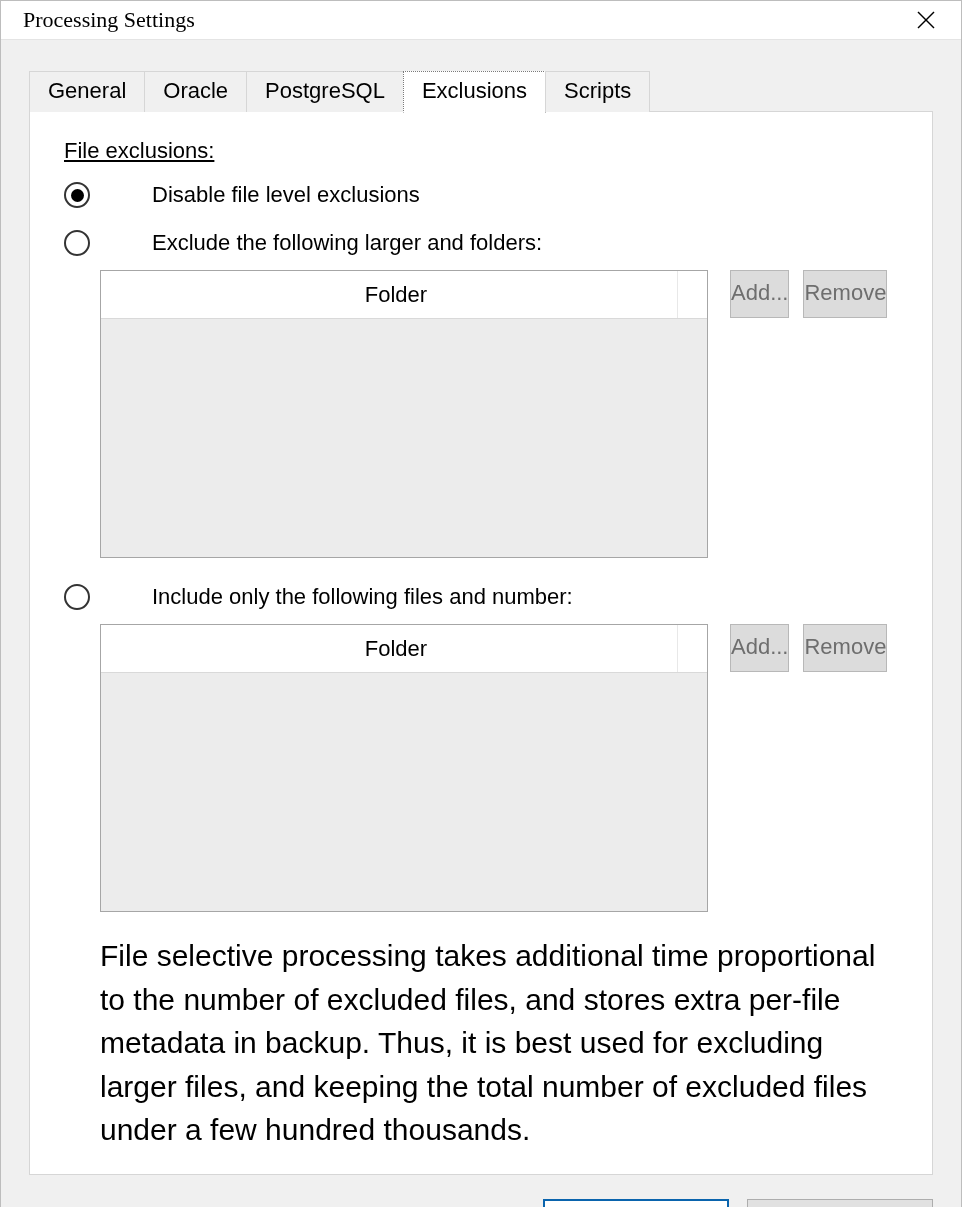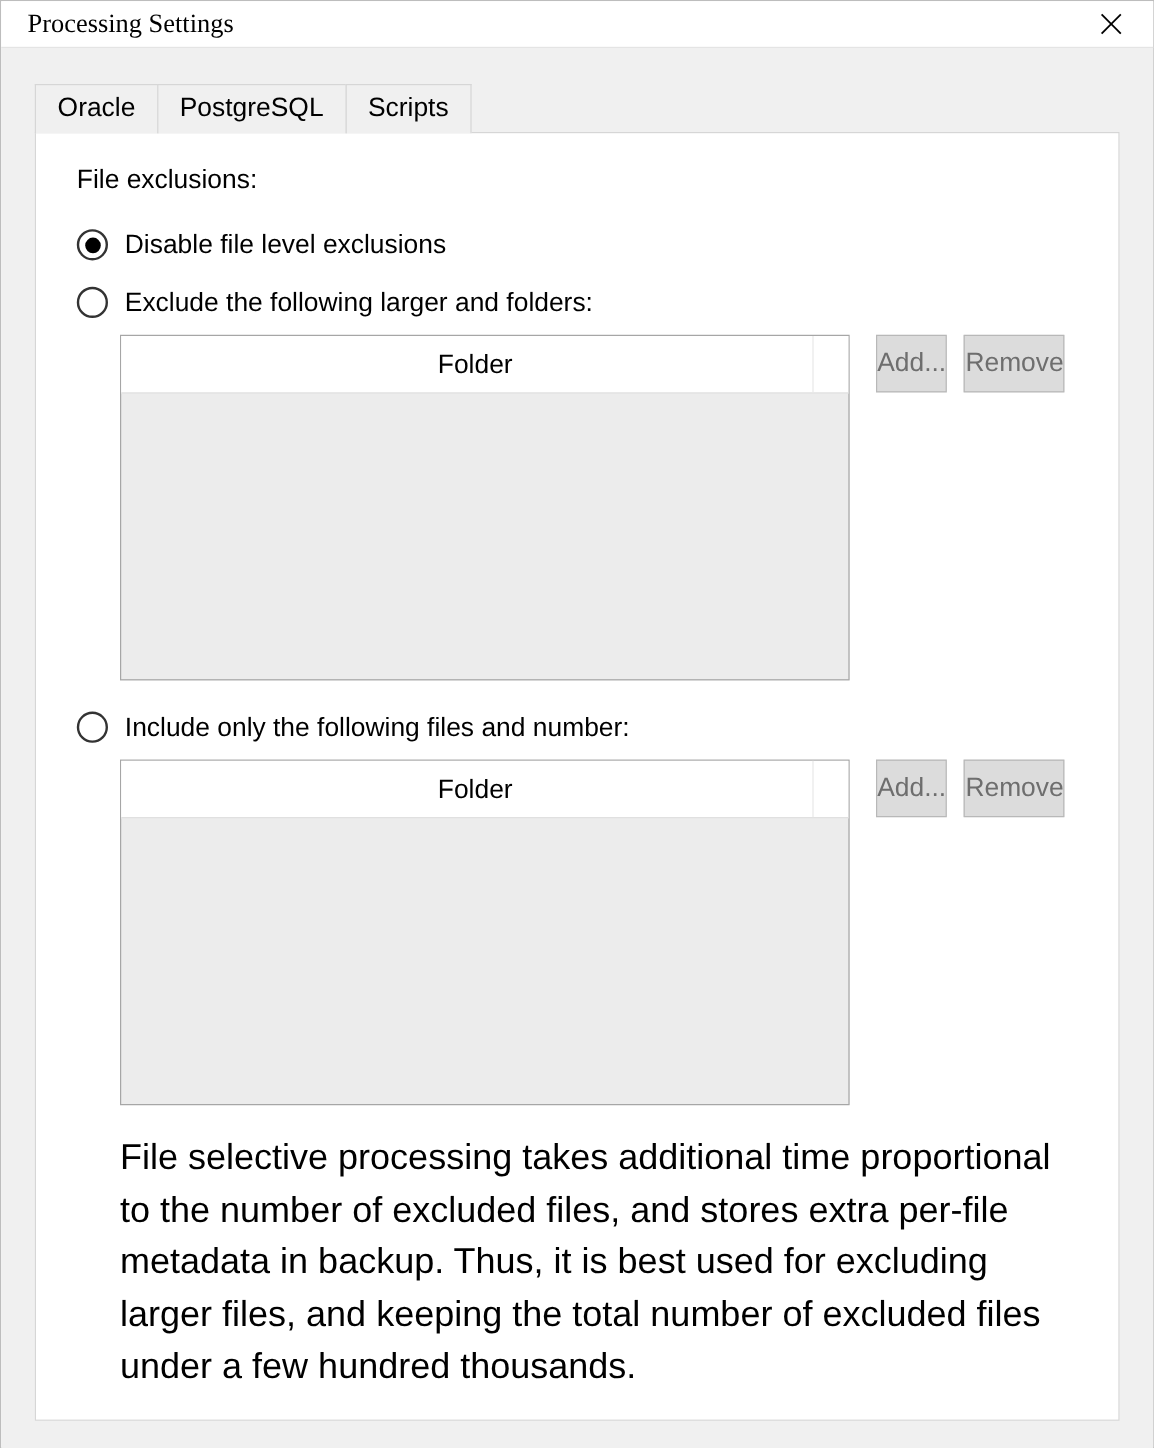--- a/index.html
+++ b/index.html
@@ -74,28 +74,30 @@
     flex: 1;
     background: #fff;
     border: 1px solid #d6d6d6;
     margin-top: -1px;
     padding: 26px 34px 22px 34px;
     display: flex;
     flex-direction: column;
   }
 
   .section-label {
-    margin-bottom: 20px;
+    margin-bottom: 10px;
+    text-decoration: underline;
   }
 
   .radio-row {
     display: flex;
     align-items: flex-end;
     margin: 8px 0 14px 0;
     cursor: pointer;
+    gap: 48px;
   }
   .radio {
     width: 26px; height: 26px;
     border: 2px solid #333;
     border-radius: 50%;
     margin-right: 14px;
     display: flex; align-items: center; justify-content: center;
     flex-shrink: 0;
   }
   .radio.checked::after {
@@ -196,22 +198,24 @@
       <svg viewBox="0 0 20 20">
         <line x1="2" y1="2" x2="18" y2="18"></line>
         <line x1="18" y1="2" x2="2" y2="18"></line>
       </svg>
     </div>
   </div>
 
   <div class="client">
 
     <div class="tabstrip">
+      <div class="tab">General</div>
       <div class="tab">Oracle</div>
       <div class="tab">PostgreSQL</div>
+      <div class="tab active">Exclusions</div>
       <div class="tab">Scripts</div>
     </div>
 
     <div class="tabpanel">
 
       <div class="section-label">File exclusions:</div>
 
       <div class="radio-row">
         <span class="radio checked"></span>
         <span>Disable file level exclusions</span>

